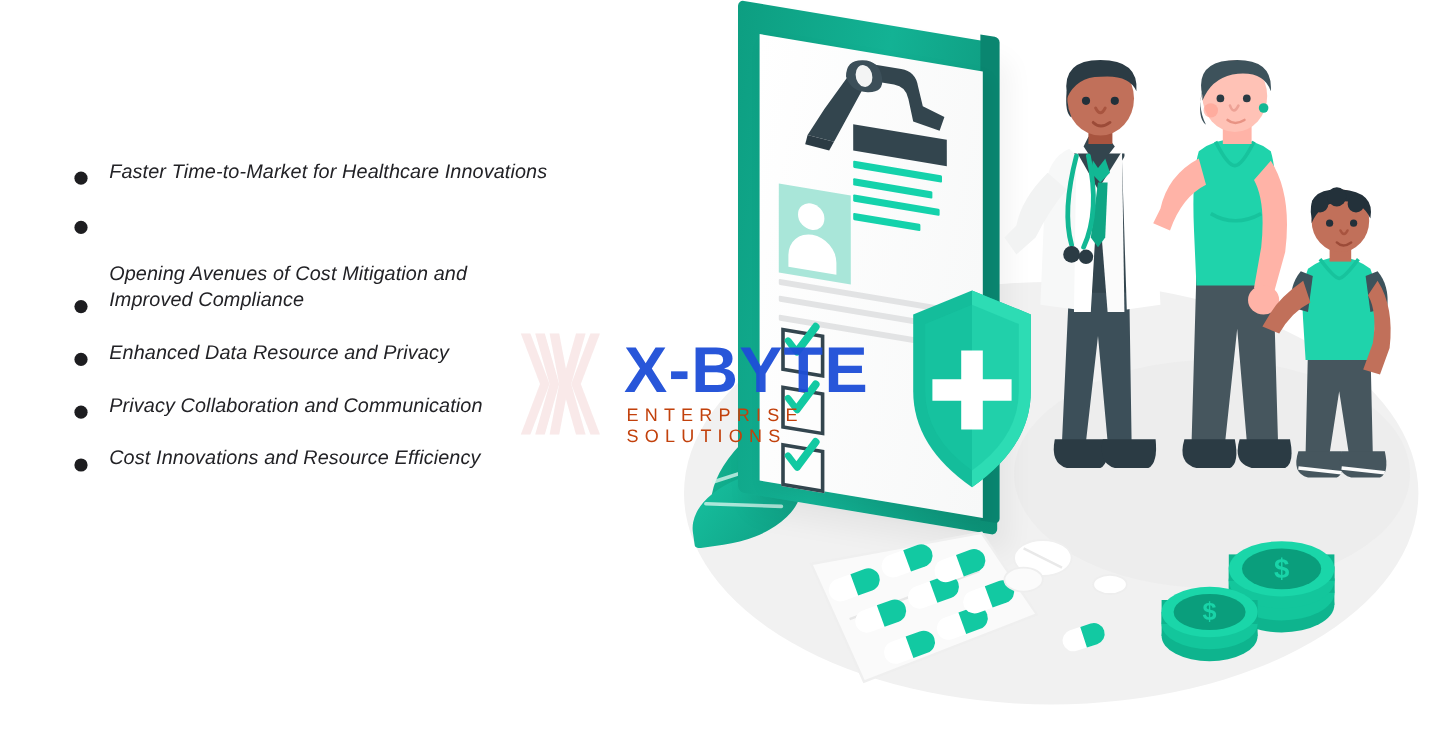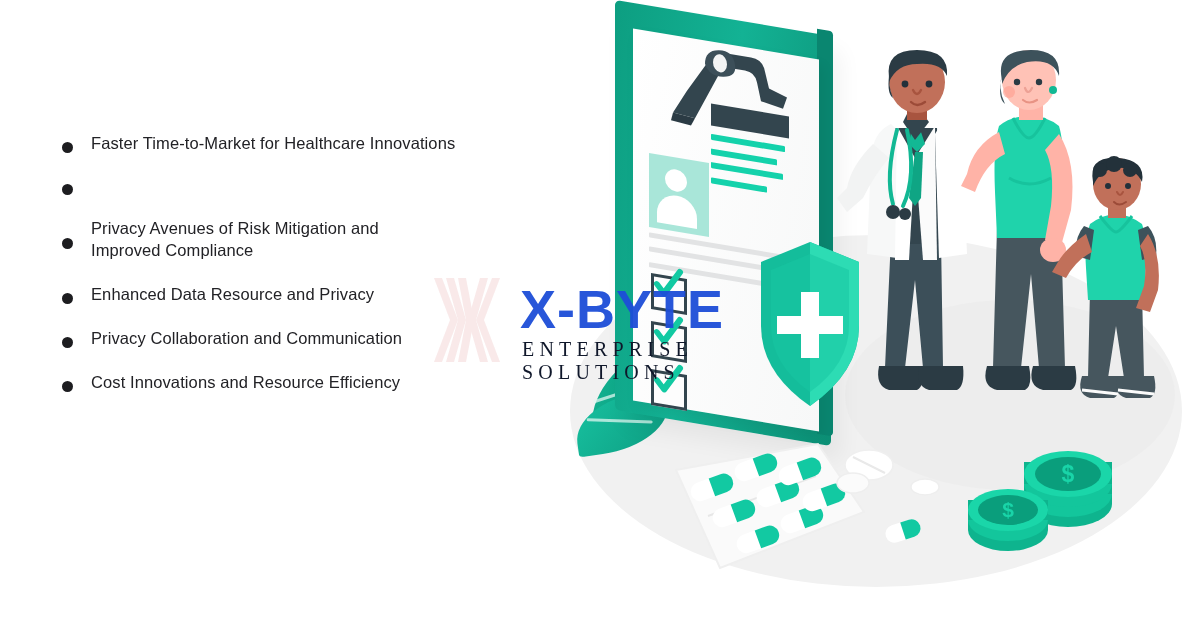--- a/index.html
+++ b/index.html
@@ -10,22 +10,23 @@
     overflow:hidden;
     position:relative;
   }
   .stage{position:relative;width:1200px;height:628px;overflow:hidden;background:#fff;}
 
   
   .benefits{
     position:absolute;left:62px;top:132px;width:520px;
   }
   .benefit-row{
-    display:flex;align-items:center;
+    display:flex;align-items:flex-end;
     margin-bottom:22px;
+    font-style:italic;
   }
   .benefit-row:last-child{margin-bottom:0;}
   .bullet-dot{
     flex:0 0 auto;
     width:11px;height:11px;border-radius:50%;
     background:#1d1d20;
     margin-top:8px;margin-right:18px;
   }
   .benefit-text{
     font-size:16.5px;
@@ -43,23 +44,22 @@
   }
   .wm-mark{position:absolute;left:0;top:2px;width:86px;height:84px;opacity:.5;}
   .wm-word{
     position:absolute;left:96px;top:2px;
     font-size:54px;font-weight:bold;letter-spacing:1px;
     color:#1d4ed8;opacity:.95;
     font-family:"Liberation Sans", sans-serif;
   }
   .wm-sub{
     position:absolute;left:98px;top:62px;
-    font-size:20px;letter-spacing:5.2px;
-    color:#0f172a;
-    font-family:Liberation Serif, serif;
+    font-size:15px;letter-spacing:5.2px;
+    color:#c2410c;
   }
 
   
   .illus{position:absolute;left:545px;top:0;width:655px;height:628px;}
   .ground{
     position:absolute;left:25px;top:235px;width:612px;height:352px;
     background:#f1f1f1;border-radius:50%;
   }
   .ground2{
     position:absolute;left:300px;top:300px;width:330px;height:190px;
@@ -161,21 +161,21 @@
       <span class="bullet-dot"></span>
       <span class="benefit-text">Faster Time-to-Market for Healthcare Innovations</span>
     </div>
 
     <div class="benefit-row">
       <span class="bullet-dot"></span>
     </div>
 
     <div class="benefit-row">
       <span class="bullet-dot"></span>
-      <span class="benefit-text">Privacy Avenues of Risk Mitigation and
+      <span class="benefit-text">Opening Avenues of Cost Mitigation and
 Improved Compliance</span>
     </div>
 
     <div class="benefit-row">
       <span class="bullet-dot"></span>
       <span class="benefit-text">Enhanced Data Resource and Privacy</span>
     </div>
 
     <div class="benefit-row">
       <span class="bullet-dot"></span>

